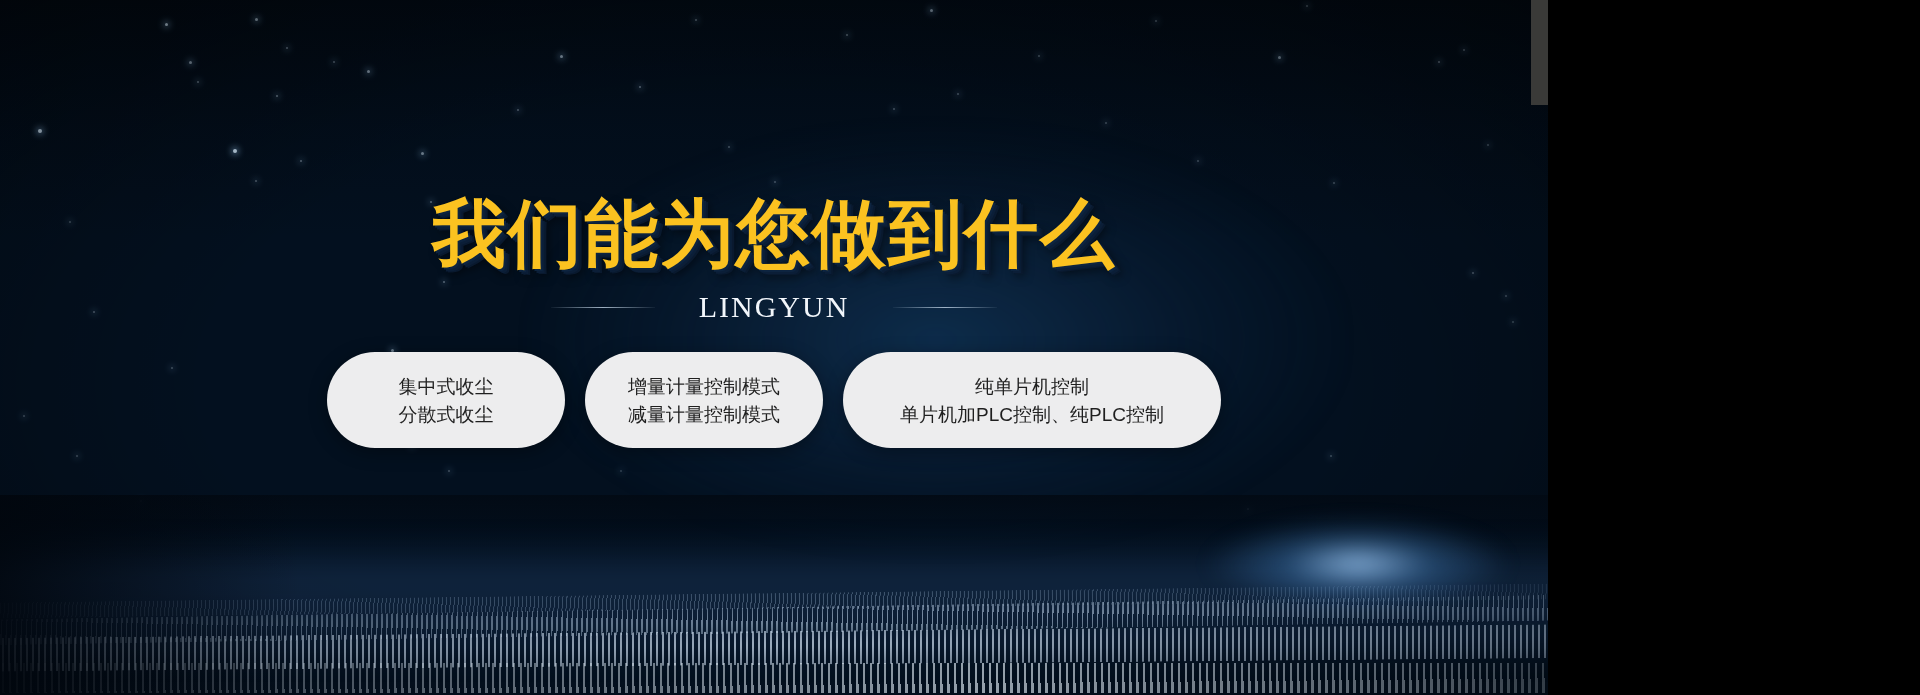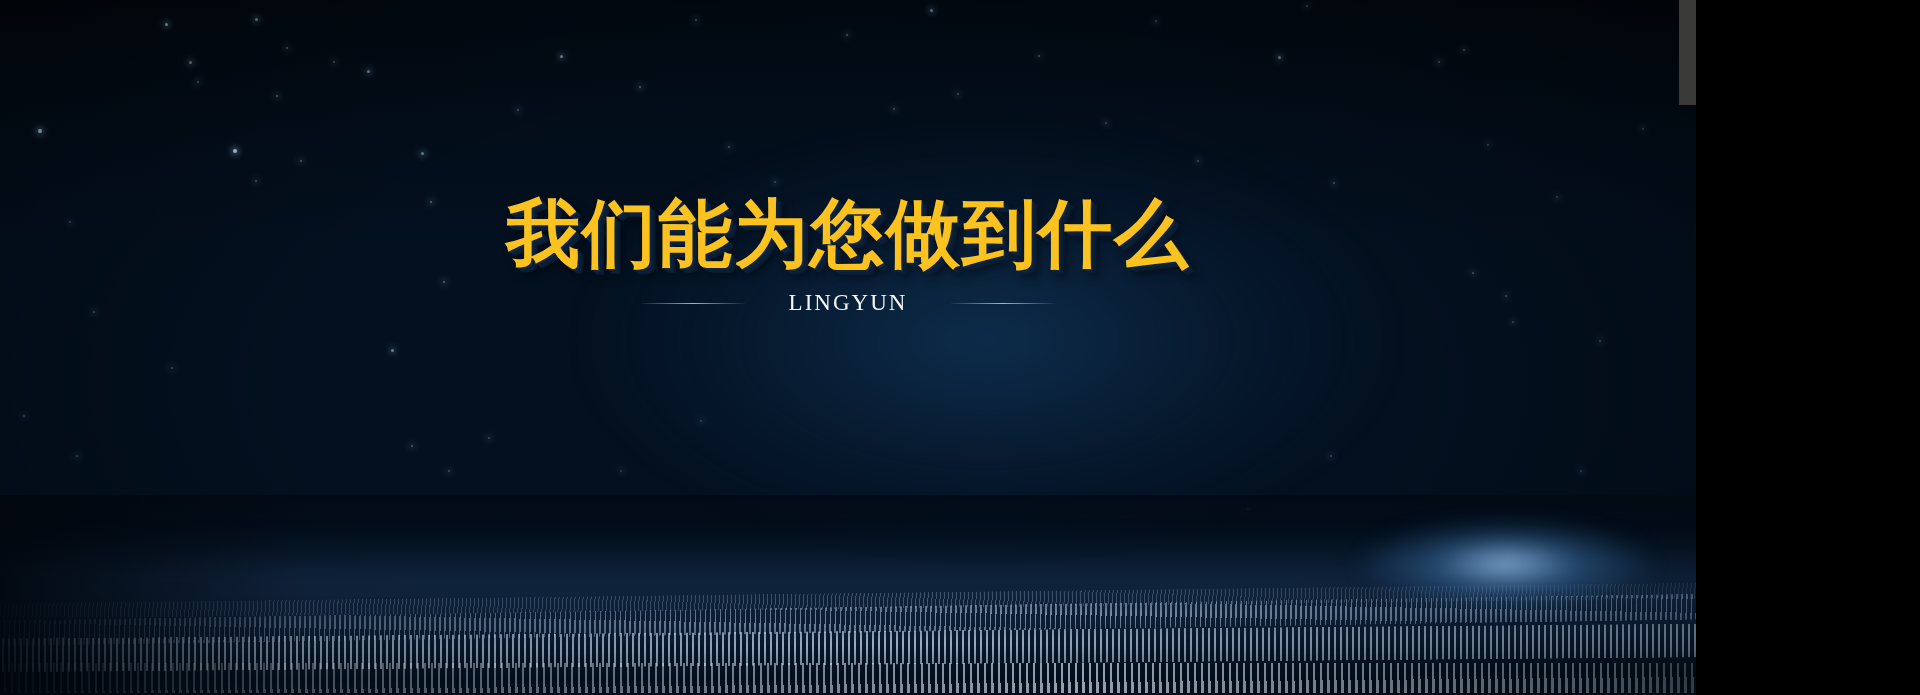--- a/index.html
+++ b/index.html
@@ -2,21 +2,21 @@
 <html><head>
 <meta charset="utf-8">
 <style>
   html, body {
     margin: 0;
     padding: 0;
     background: #000;
   }
   #stage {
     position: relative;
-    width: 1696px;
+    width: 1548px;
     height: 695px;
     overflow: hidden;
     font-family: "Liberation Sans", "DejaVu Sans", sans-serif;
     background: #020a16;
   }
 
   
   .bg-base {
     position: absolute; inset: 0;
     background:
@@ -144,21 +144,21 @@
     align-items: center;
     gap: 44px;
   }
   .sub-rule {
     width: 104px;
     height: 1px;
     background: linear-gradient(90deg, rgba(200,220,240,0.05), rgba(210,228,245,0.75), rgba(200,220,240,0.05));
   }
   .sub-word {
     font-family: "Liberation Serif", "DejaVu Serif", serif;
-    font-size: 23px;
+    font-size: 30px;
     letter-spacing: 2px;
     color: #f2f6fb;
     white-space: nowrap;
   }
 
   .desc {
     margin-top: 22px;
     font-size: 20px;
     color: #e9f0f8;
     letter-spacing: 0.5px;
@@ -291,19 +291,37 @@
 
     <div class="headline">我们能为您做到什么</div>
 
     <div class="sub-row">
       <div class="sub-rule"></div>
       <div class="sub-word">LINGYUN</div>
       <div class="sub-rule"></div>
     </div>
 
 
+    <div class="pills">
+
+      <div class="pill pill-1">
+        <div class="pill-line">集中式收尘</div>
+        <div class="pill-line">分散式收尘</div>
+      </div>
+
+      <div class="pill pill-2">
+        <div class="pill-line">增量计量控制模式</div>
+        <div class="pill-line">减量计量控制模式</div>
+      </div>
+
+      <div class="pill pill-3">
+        <div class="pill-line">纯单片机控制</div>
+        <div class="pill-line">单片机加PLC控制、纯PLC控制</div>
+      </div>
+
+    </div>
   </div>
 
   <div class="scrollbar-track">
     <div class="scrollbar-thumb"></div>
   </div>
 
 </div>
 
 </body></html>

